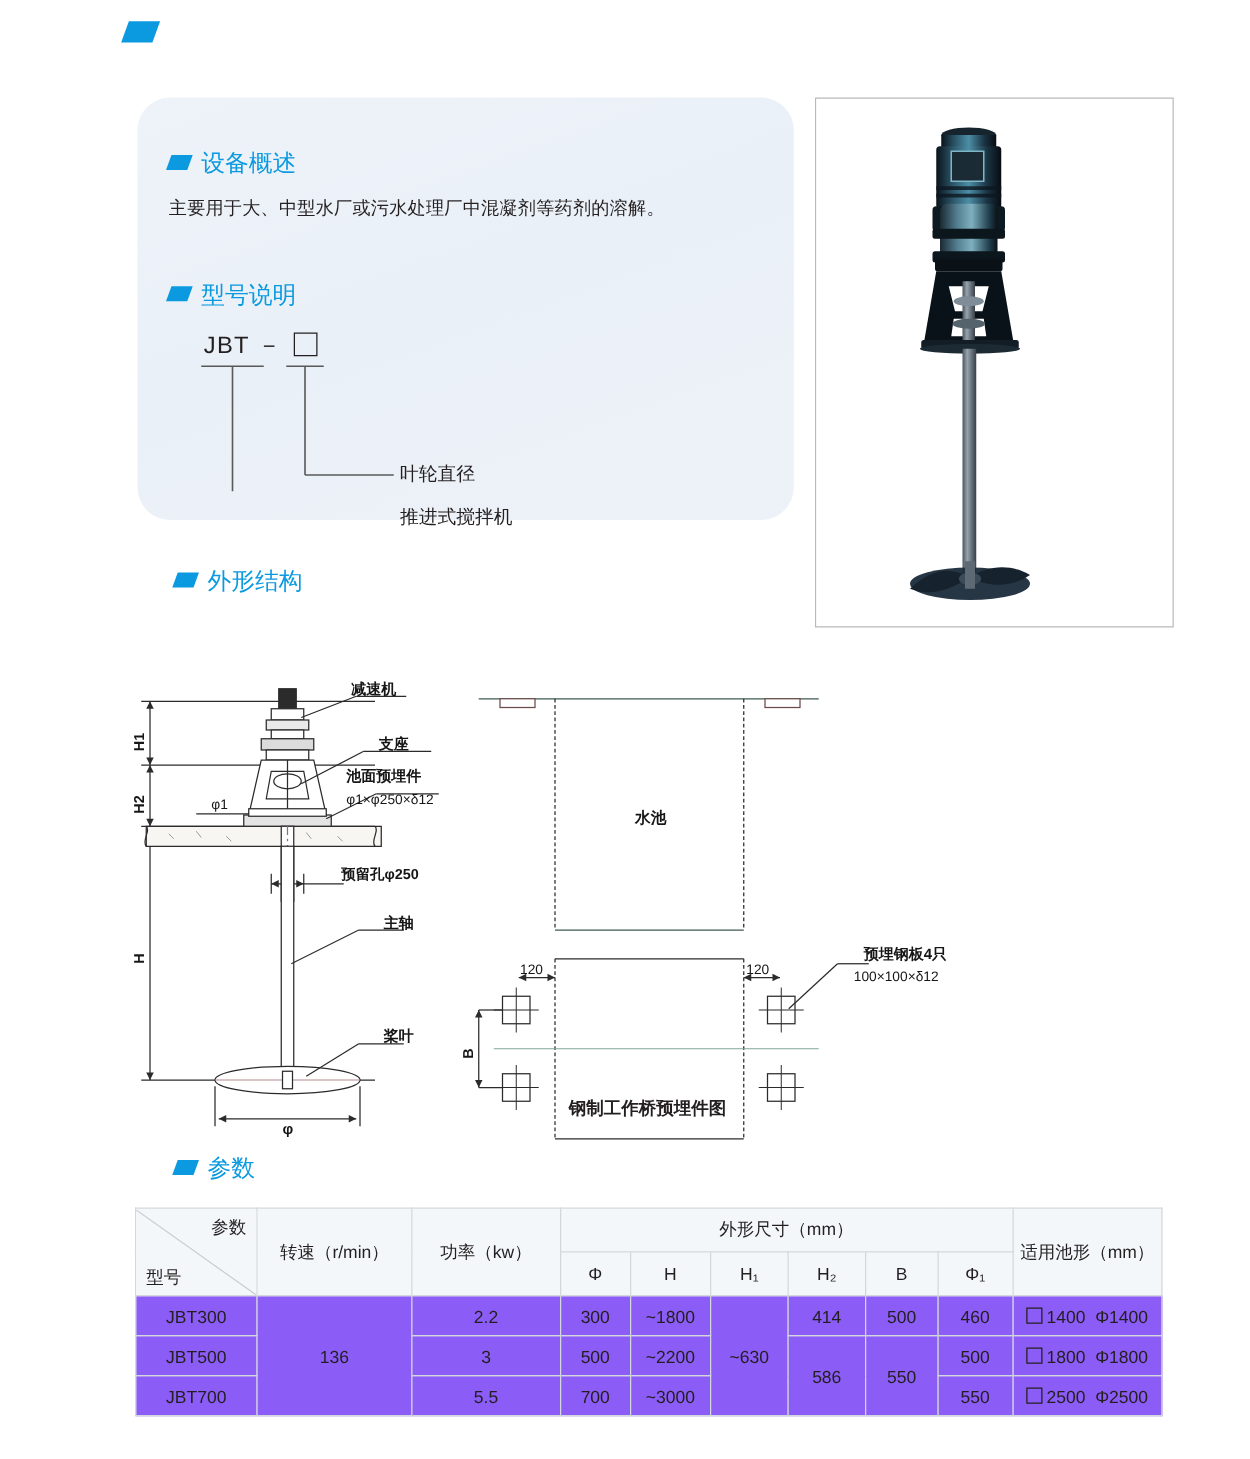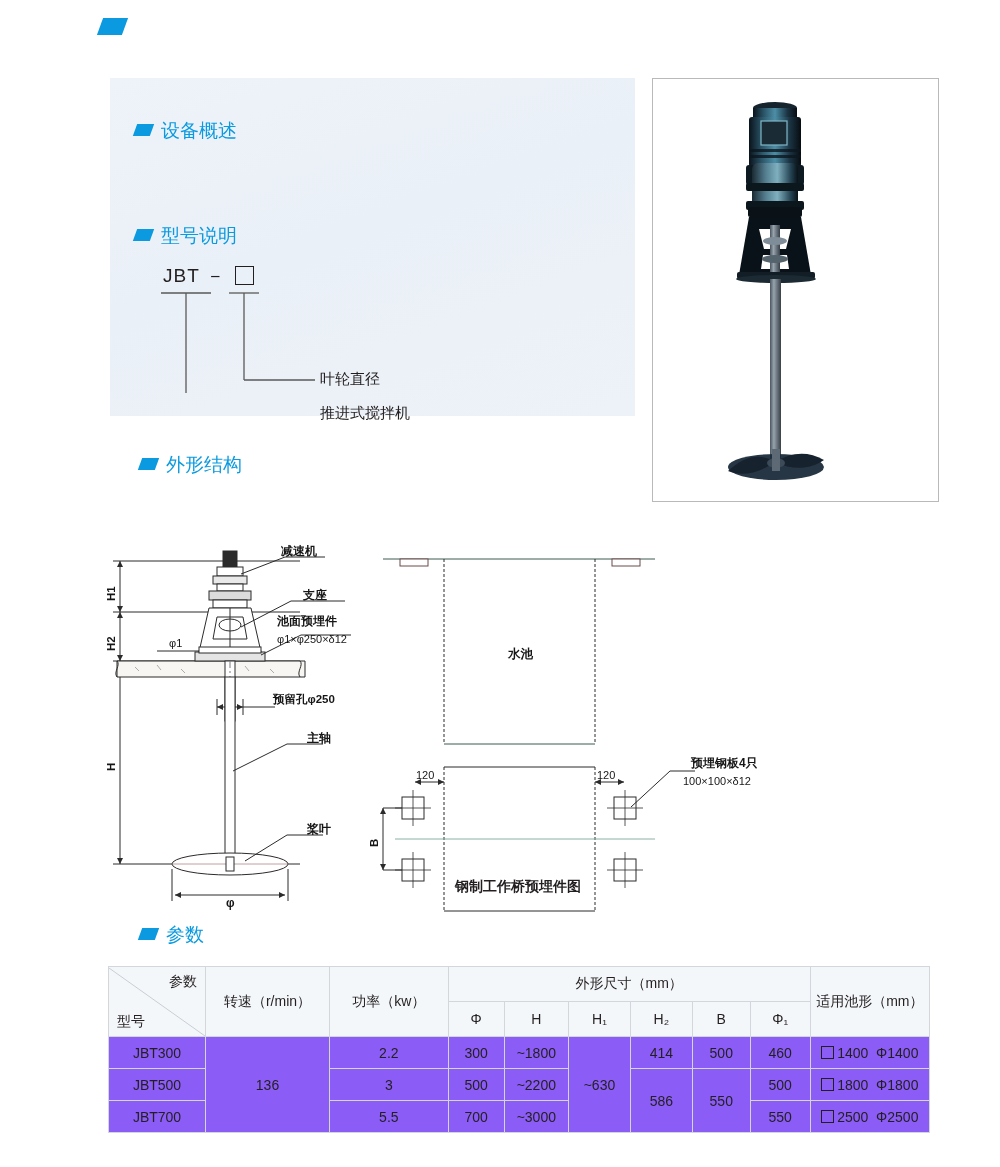--- a/index.html
+++ b/index.html
@@ -30,20 +30,21 @@
     position:absolute;left:100px;top:12px;
     font-size:25px;color:#0b9ae0;font-weight:normal;
     letter-spacing:.5px;white-space:nowrap;
   }
   .page-title .bullet{width:25px;height:17px;}
 
   
   .info-panel{
     position:absolute;left:110px;top:78px;width:525px;height:338px;
     background:linear-gradient(160deg,#eef3f9 0%,#eaf0f7 45%,#edf2f8 100%);
+    border-radius:26px;
   }
   .sec-head{
     font-size:19px;color:#0b9ae0;white-space:nowrap;
   }
   .ov-head{position:absolute;left:25px;top:40px;}
   .ov-text{
     position:absolute;left:25px;top:79px;
     font-size:14.5px;color:#231f20;letter-spacing:.2px;white-space:nowrap;
   }
   .mt-head{position:absolute;left:25px;top:145px;}
@@ -126,20 +127,21 @@
 
   <div class="page-title">
     <span class="bullet"></span>
   </div>
 
   <div class="info-panel">
 
     <div class="sec-head ov-head">
       <span class="bullet sm"></span><span>设备概述</span>
     </div>
+    <div class="ov-text">主要用于大、中型水厂或污水处理厂中混凝剂等药剂的溶解。</div>
 
     <div class="sec-head mt-head">
       <span class="bullet sm"></span><span>型号说明</span>
     </div>
 
     <div class="model-dia">
       <div class="md-code">JBT －</div>
       <div class="md-sq"></div>
       <svg width="470" height="130" style="position:absolute;left:0;top:0;">
 

